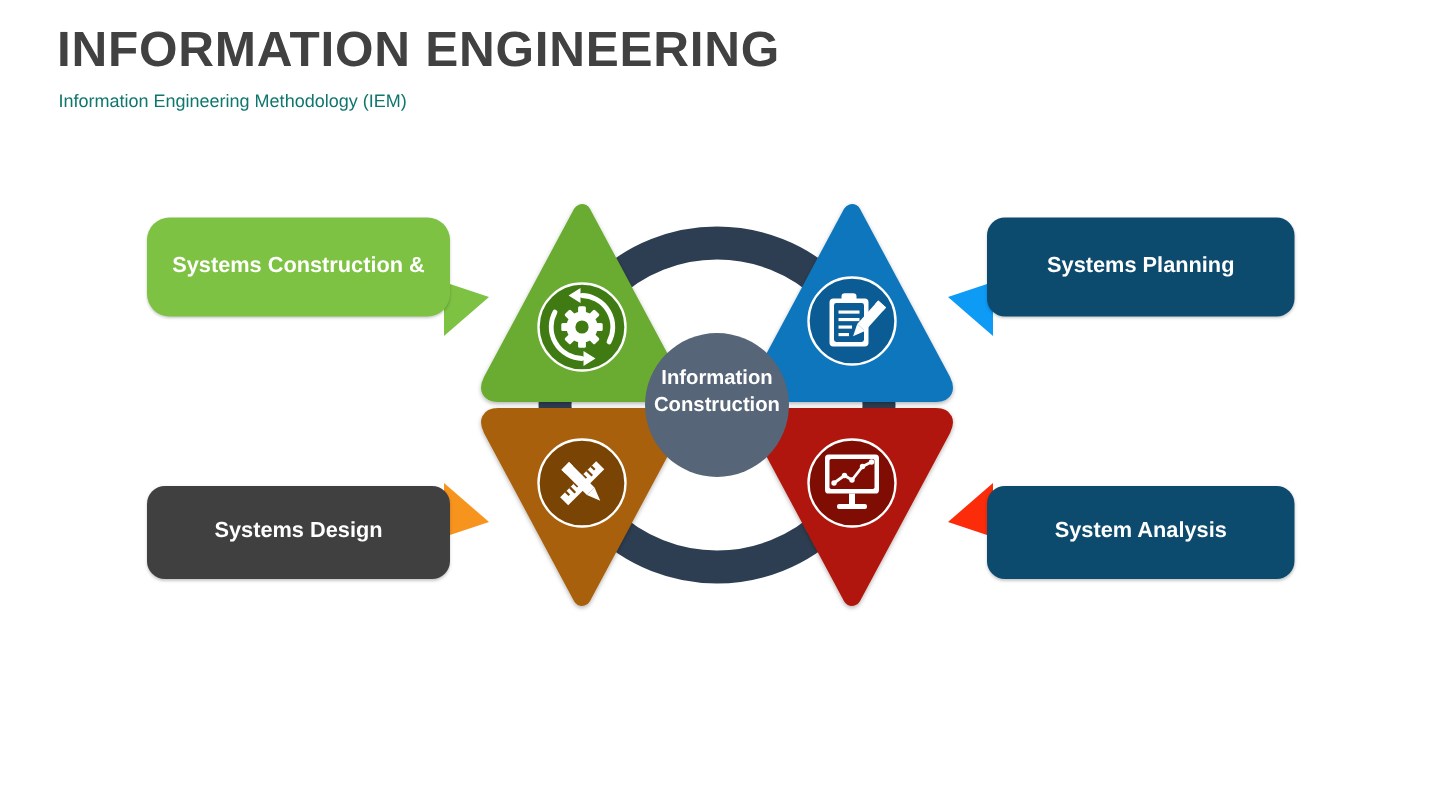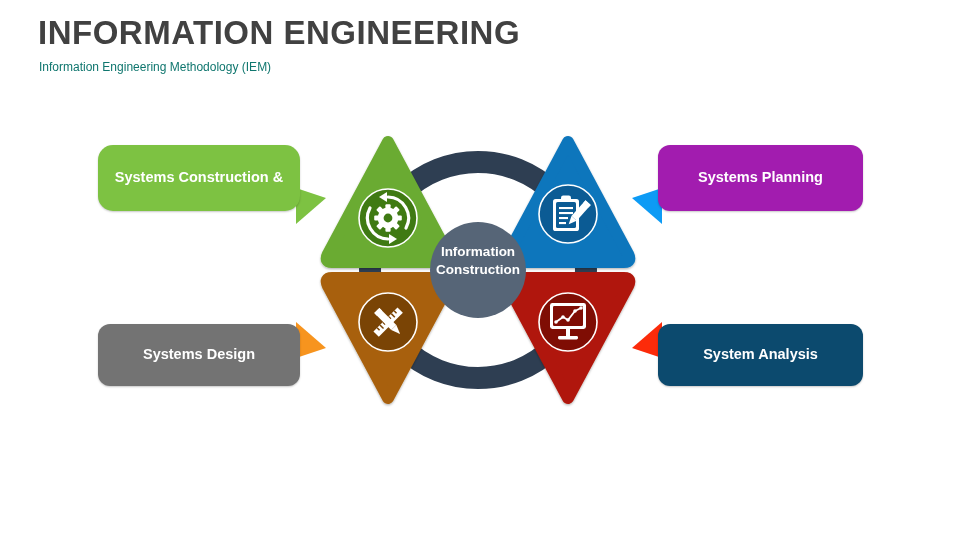--- a/index.html
+++ b/index.html
@@ -30,22 +30,22 @@
     position:absolute;border-radius:12px;
     display:flex;align-items:center;justify-content:center;
     text-align:center;color:#ffffff;font-size:14.5px;
     font-weight:600;line-height:1.22;
     box-shadow:0 1px 2px rgba(0,0,0,.22);
     padding:6px 12px;box-sizing:border-box;
   }
   .callout span{display:block;}
 
   .c-green {left:98px; top:145px; width:202px;height:66px;background:#7DC242;border-radius:15px;}
-  .c-blue  {left:658px;top:145px; width:205px;height:66px;background:#a21caf;}
-  .c-orange{left:98px; top:324px; width:202px;height:62px;background:#737373;}
+  .c-blue  {left:658px;top:145px; width:205px;height:66px;background:#0c4a6e;}
+  .c-orange{left:98px; top:324px; width:202px;height:62px;background:#404040;}
   .c-red   {left:658px;top:324px; width:205px;height:62px;background:#0c4a6e;}
 
   
   .tail{position:absolute;width:0;height:0;}
   .tail-green{
     left:296px;top:188px;
     border-left:30px solid #7DC242;
     border-top:10px solid transparent;
     border-bottom:26px solid transparent;
   }

